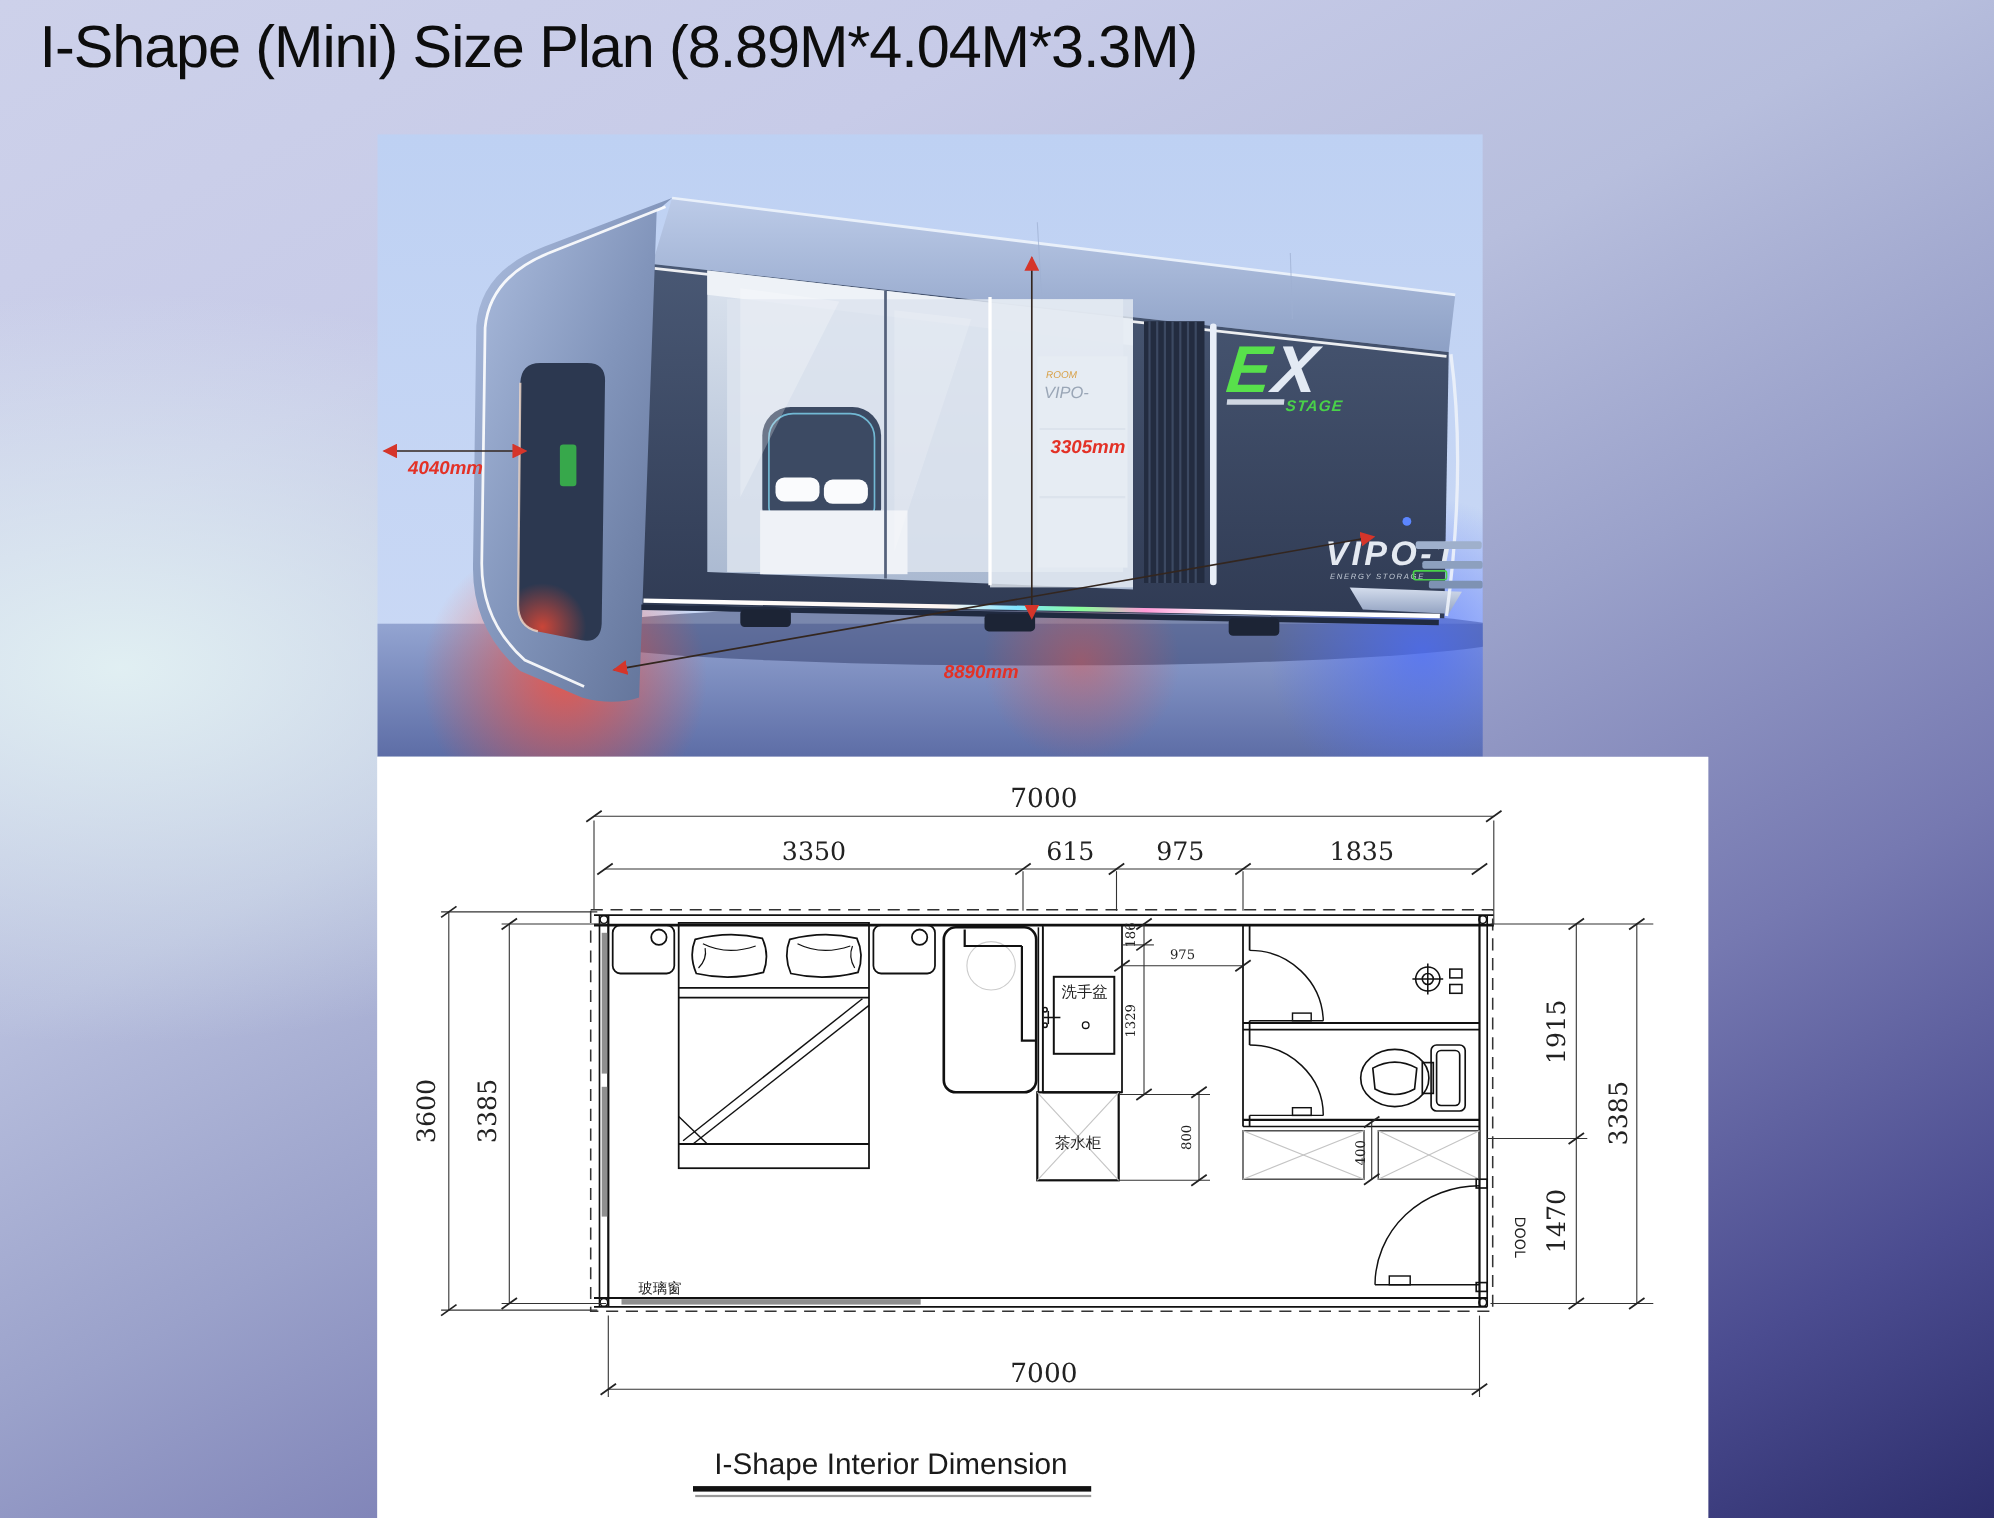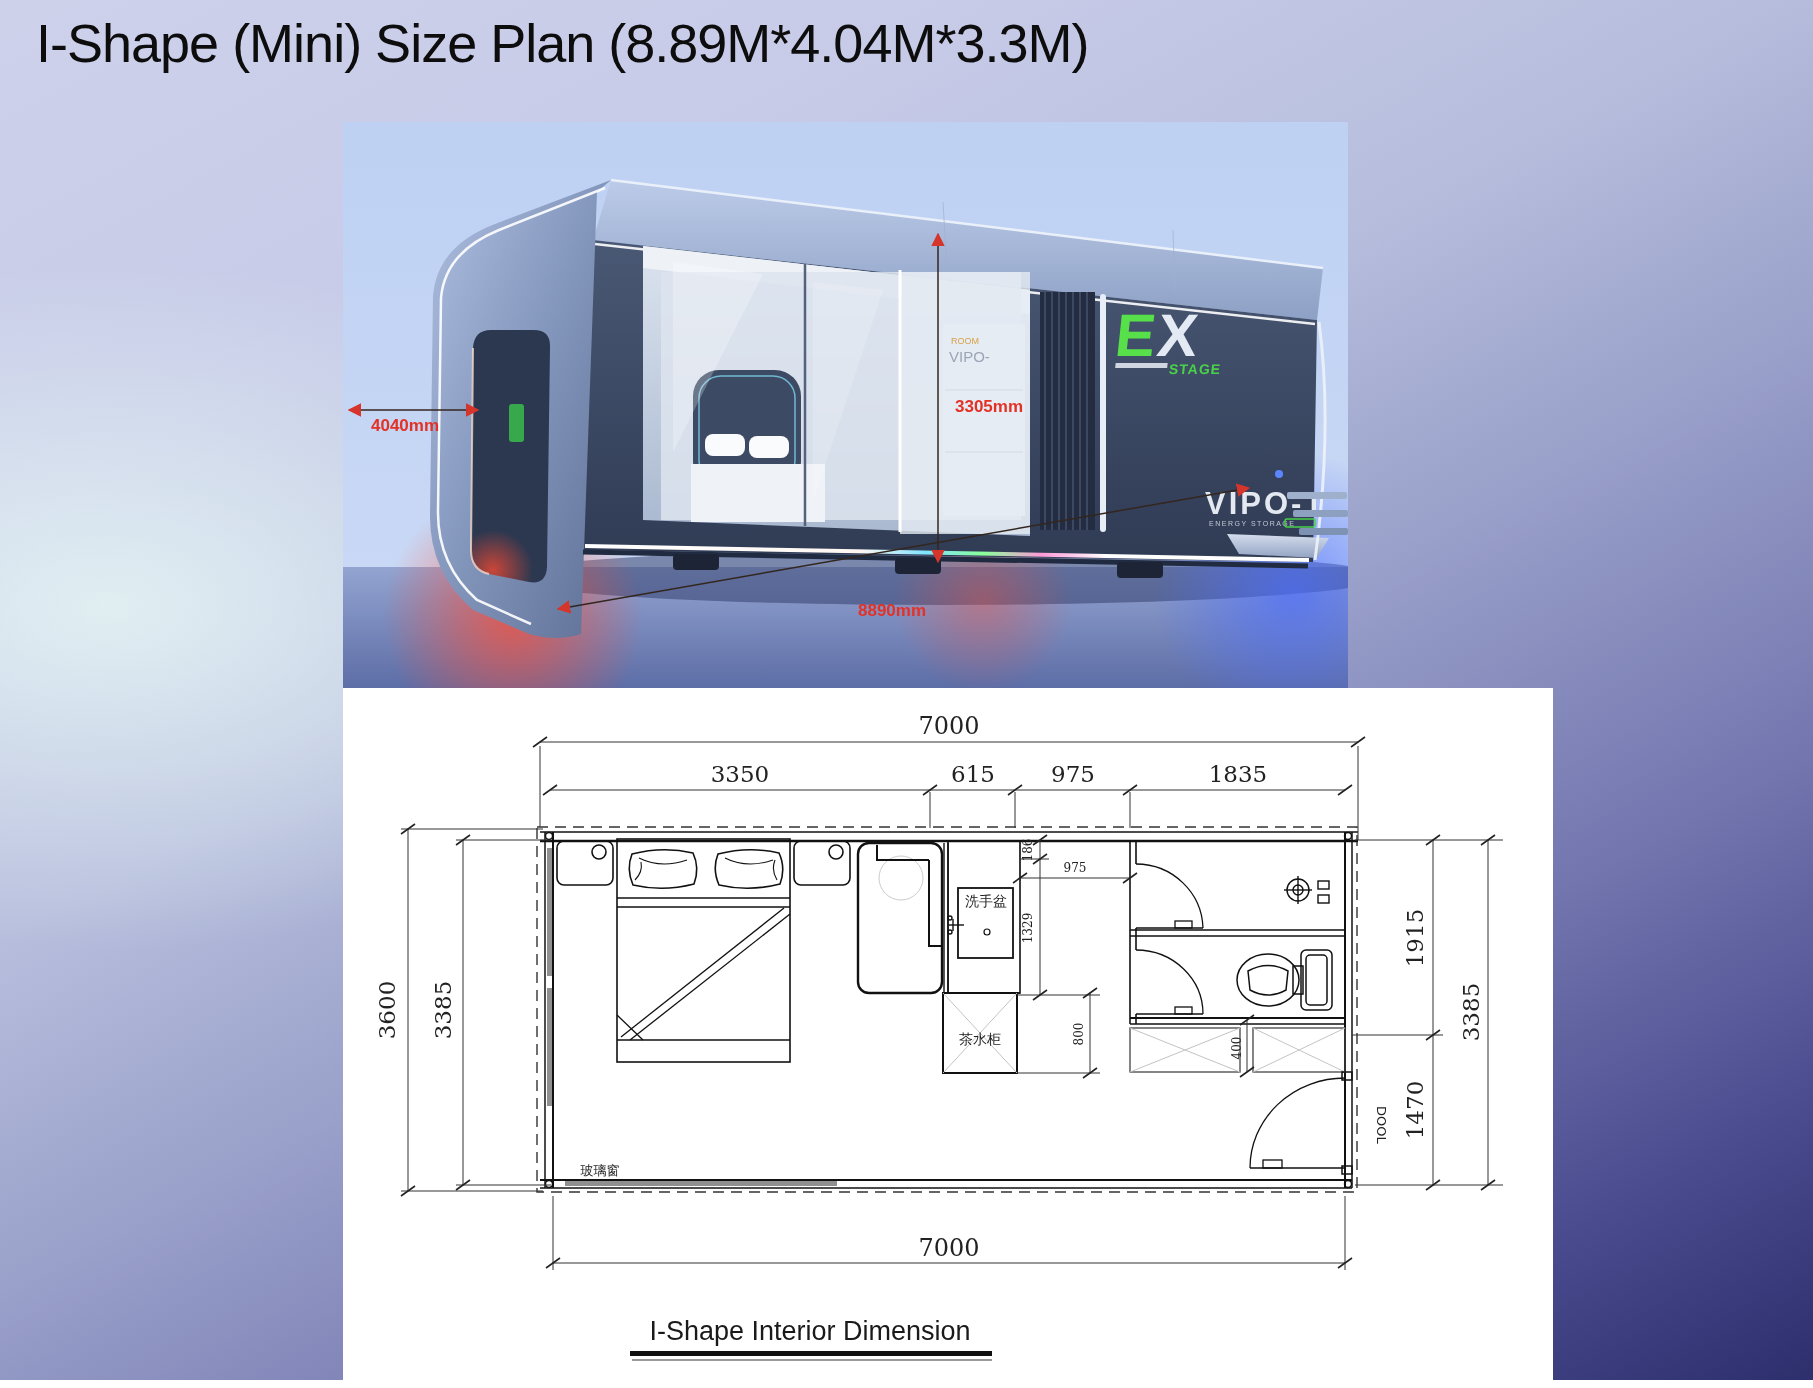--- a/index.html
+++ b/index.html
@@ -3,21 +3,21 @@
 <meta charset="utf-8">
 <style>
   html,body{margin:0;padding:0;}
   body{width:1813px;height:1388px;overflow:hidden;font-family:"Liberation Sans",sans-serif;}
   .slide{position:relative;width:1813px;height:1380px;
     background:
       radial-gradient(ellipse 55% 40% at 6% 44%, rgba(226,241,243,0.95) 0%, rgba(226,241,243,0) 62%),
       linear-gradient(152deg,#cdd1ea 0%,#c7cbe8 22%,#b7bedd 40%,#9aa1ca 55%,#7679b1 72%,#4b4c90 88%,#2d2e6c 100%);}
   .title{position:absolute;left:36px;top:12px;font-size:54px;letter-spacing:-1px;color:#0d0d0d;
     font-family:"Liberation Sans",sans-serif;white-space:nowrap;}
-  .render-wrap{position:absolute;left:343px;top:122px;width:1005px;height:566px;}
+  .render-wrap{position:absolute;left:343px;top:122px;width:1005px;height:566px;font-style:italic;}
   .plan-wrap{position:absolute;left:343px;top:688px;width:1210px;height:700px;background:#ffffff;}
   svg{display:block;}
   text{user-select:none;}
   .cad{font-family:"DejaVu Serif",serif;fill:#222;}
   .cjk{font-family:"DejaVu Sans",sans-serif;fill:#222;}
 </style>
 </head>
 <body>
 
 <div class="slide">

